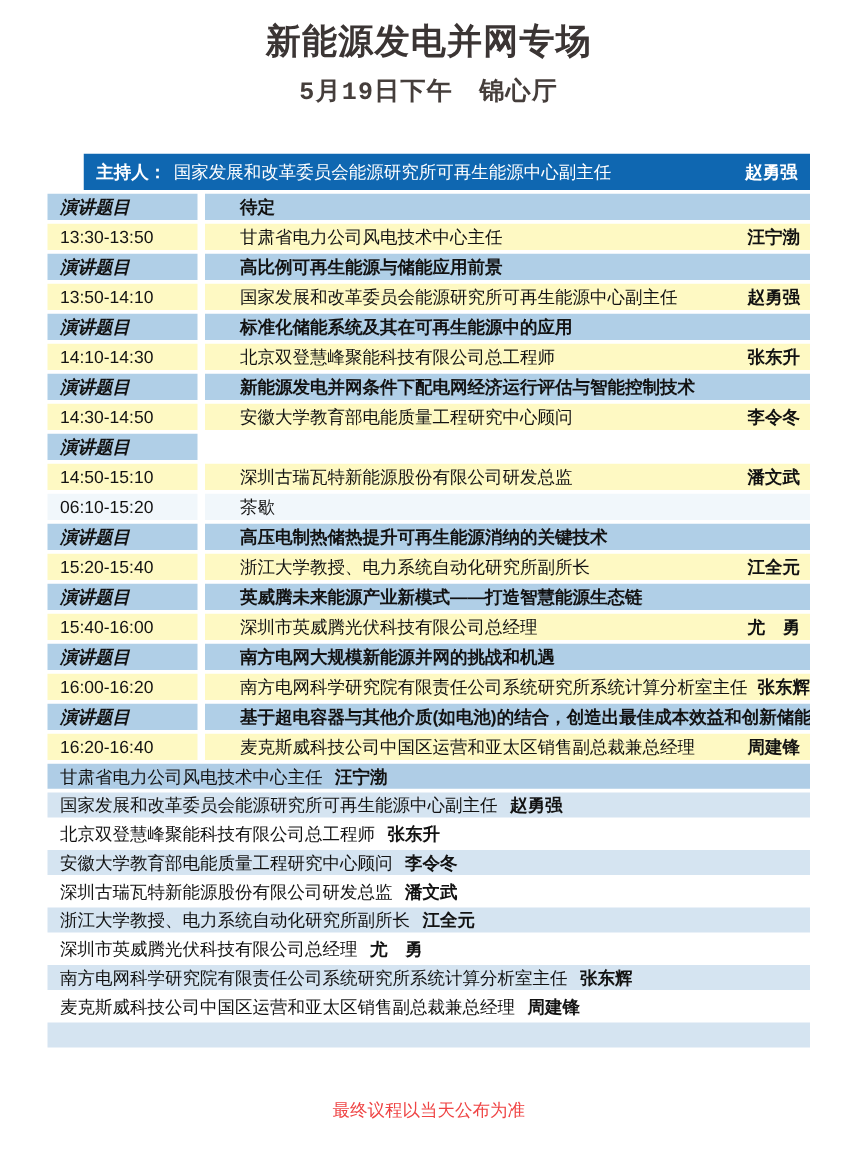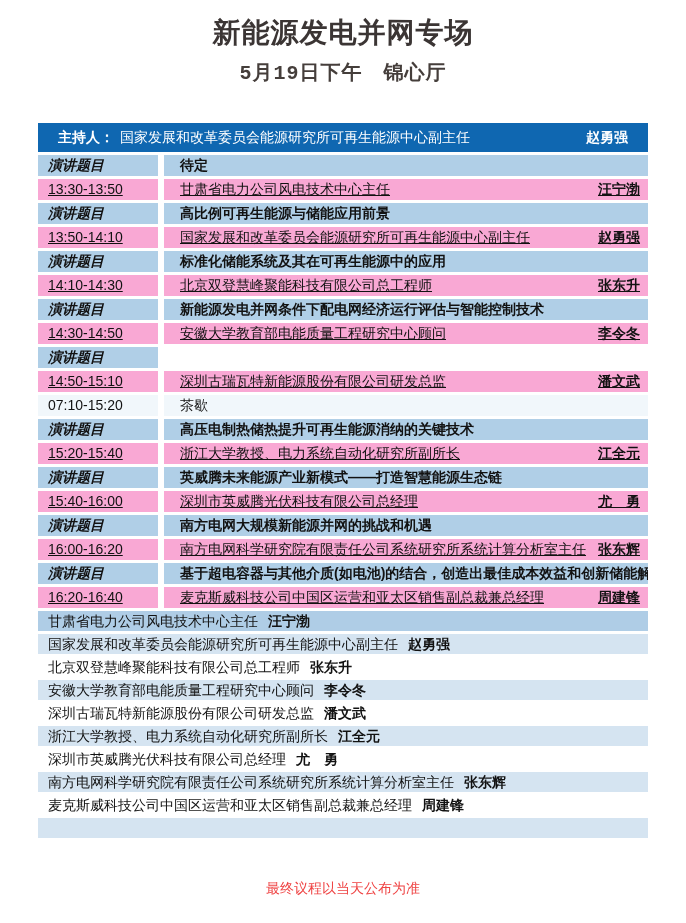--- a/index.html
+++ b/index.html
@@ -4,31 +4,31 @@
 <style>
   html,body{margin:0;padding:0;}
   body{background:#fff;font-family:"Liberation Sans","DejaVu Sans",sans-serif;}
   .page{position:relative;width:686px;height:923px;background:#fff;overflow:hidden;}
 
   .title{margin:14px 0 0 0;text-align:center;font-size:28px;font-weight:bold;color:#3b3534;letter-spacing:1px;}
   .subtitle{margin:7px 0 0 0;text-align:center;font-size:20px;font-weight:bold;color:#453e3b;letter-spacing:1px;font-family:Liberation Mono, monospace;}
 
   .agenda{width:610px;margin:37px 0 0 38px;}
 
-  .host-row{display:flex;align-items:center;height:29px;background:#0f67b1;color:#ffffff;font-size:14px;padding:0 20px;box-sizing:border-box;}
+  .host-row{display:flex;align-items:center;height:29px;background:#0f67b1;color:#ffffff;font-size:14px;padding:0 10px;box-sizing:border-box;margin-left:29px;}
   .host-label{font-weight:bold;margin-right:6px;}
   .host-org{font-weight:normal;}
   .host-name{margin-left:auto;font-weight:bold;}
 
   .rows-container{padding-top:3px;}
   .arow{display:flex;margin-bottom:3px;font-size:14px;color:#121212;}
   .arow .cl{width:120px;flex:none;margin-right:6px;height:21px;line-height:21px;padding-left:10px;box-sizing:border-box;white-space:nowrap;}
-  .arow .cr{flex:1;display:flex;align-items:center;height:21px;line-height:21px;padding:0 8px 0 16px;box-sizing:border-box;overflow:hidden;}
+  .arow .cr{flex:1;display:flex;align-items:center;height:21px;line-height:21px;padding:0 8px 0 28px;box-sizing:border-box;overflow:hidden;}
   .arow.topic .cl,.arow.topic .cr{background:#b0cfe7;}
-  .arow.session .cl,.arow.session .cr{background:#f9a8d4;text-decoration:underline;}
+  .arow.session .cl,.arow.session .cr{background:#fef9c3;}
   .arow.break .cl,.arow.break .cr{background:#f1f7fb;}
   .arow.topic .cl{font-weight:bold;font-style:italic;}
   .ttl{font-weight:bold;white-space:nowrap;}
   .org{flex:1;white-space:nowrap;}
   .nm{font-weight:bold;margin-left:8px;white-space:nowrap;}
 
   .dialogue-heading{margin:2px 0 3px 0;padding-left:10px;height:24px;line-height:24px;font-size:15px;font-weight:bold;color:#121212;}
 
   .prow{display:flex;align-items:center;height:20px;line-height:20px;margin-bottom:3px;padding:0 8px 0 10px;font-size:14px;color:#121212;box-sizing:border-box;}
   .p-med{background:#afcde6;}
@@ -113,21 +113,21 @@
           <div class="cl">演讲题目</div>
         </div>
         <div class="arow session">
           <div class="cl">14:50-15:10</div>
           <div class="cr">
             <div class="org">深圳古瑞瓦特新能源股份有限公司研发总监</div>
             <div class="nm">潘文武</div>
           </div>
         </div>
         <div class="arow break">
-          <div class="cl">07:10-15:20</div>
+          <div class="cl">06:10-15:20</div>
           <div class="cr">
             <div class="org">茶歇</div>
           </div>
         </div>
         <div class="arow topic">
           <div class="cl">演讲题目</div>
           <div class="cr">
             <div class="ttl">高压电制热储热提升可再生能源消纳的关键技术</div>
           </div>
         </div>

